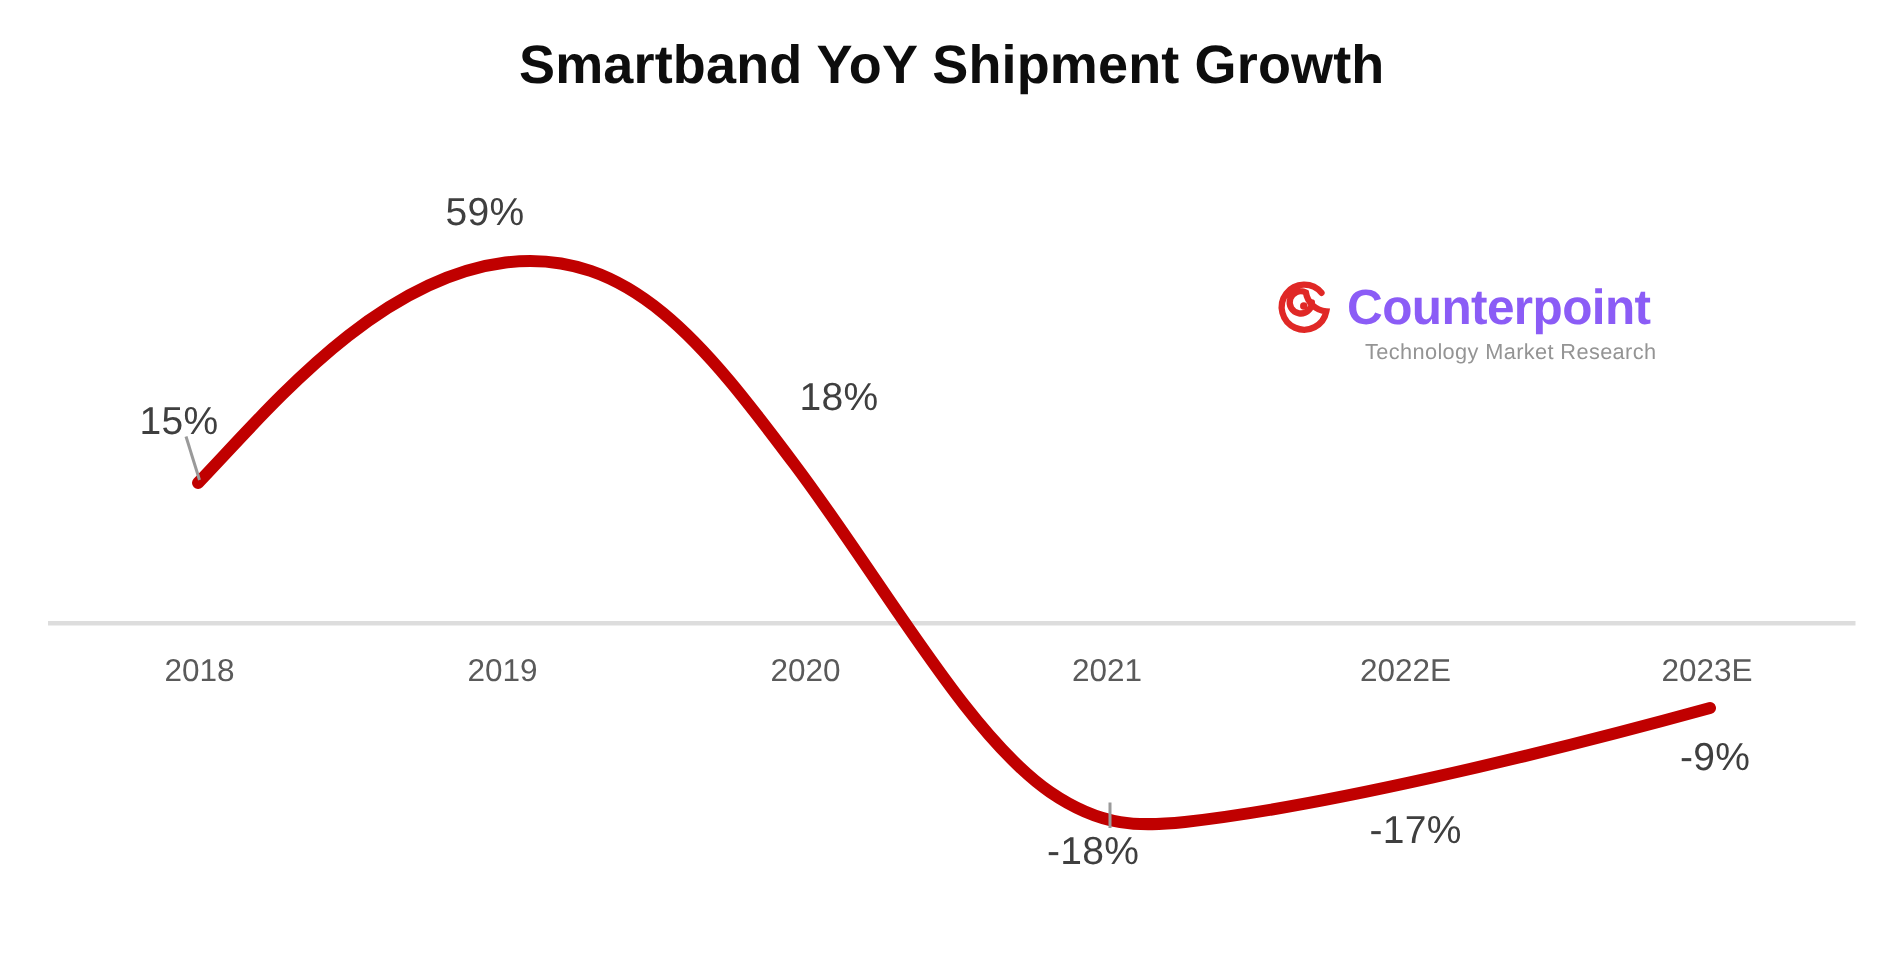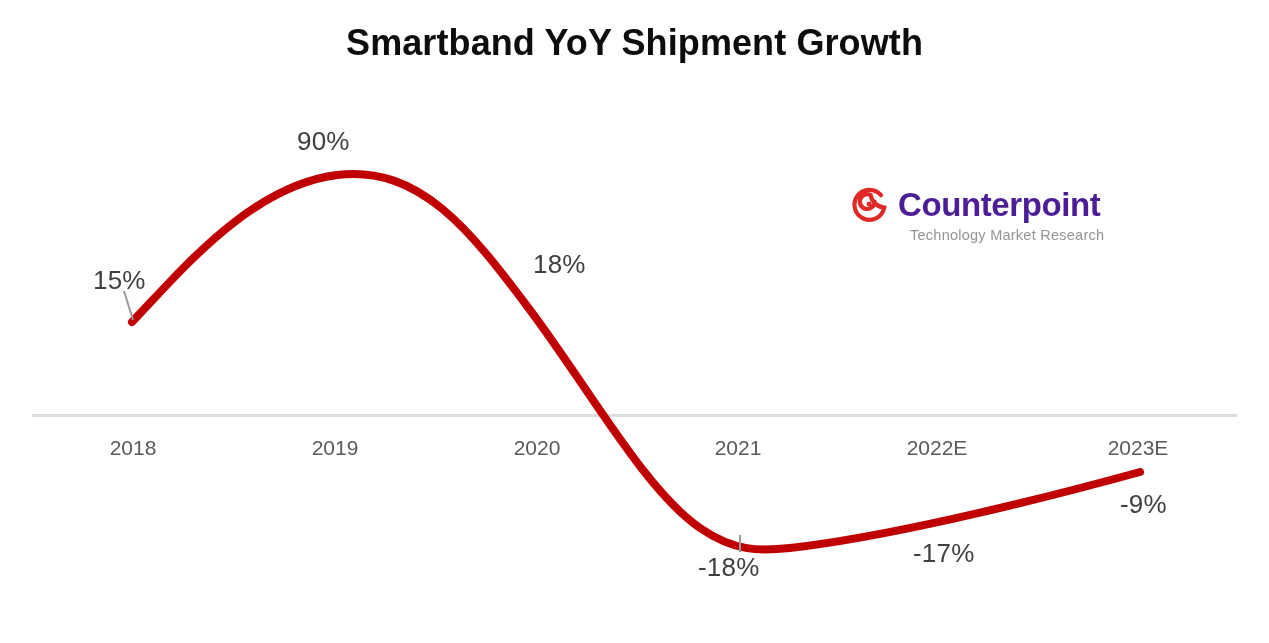--- a/index.html
+++ b/index.html
@@ -66,21 +66,21 @@
   }
   #logo-mark {
     width: 40px;
     height: 40px;
     flex: 0 0 40px;
     margin-right: 8px;
   }
   #logo-wordmark {
     font-size: 33px;
     font-weight: bold;
-    color: #4c1d95;
+    color: #8b5cf6;
     line-height: 34px;
     letter-spacing: -0.4px;
     white-space: nowrap;
   }
   #logo-tagline {
     font-size: 14.5px;
     color: #949494;
     letter-spacing: 0.25px;
     white-space: nowrap;
     margin-top: 3px;
@@ -111,21 +111,21 @@
   </svg>
 
   <div class="x-tick" style="left:133px;">2018</div>
   <div class="x-tick" style="left:335px;">2019</div>
   <div class="x-tick" style="left:537px;">2020</div>
   <div class="x-tick" style="left:738px;">2021</div>
   <div class="x-tick" style="left:937px;">2022E</div>
   <div class="x-tick" style="left:1138px;">2023E</div>
 
   <div class="pt-label" style="left:93px; top:265px;">15%</div>
-  <div class="pt-label" style="left:297px; top:126px;">90%</div>
+  <div class="pt-label" style="left:297px; top:126px;">59%</div>
   <div class="pt-label" style="left:500px; top:249px;margin-left:33px;">18%</div>
   <div class="pt-label" style="left:698px; top:552px;">-18%</div>
   <div class="pt-label" style="left:913px; top:538px;">-17%</div>
   <div class="pt-label" style="left:1120px; top:489px;">-9%</div>
 
   <div id="logo">
     <div id="logo-row">
       <svg id="logo-mark" viewBox="0 0 40 40">
         <path d="M31.0 10.2
                  A 15 15 0 1 0 34.2 22.6

